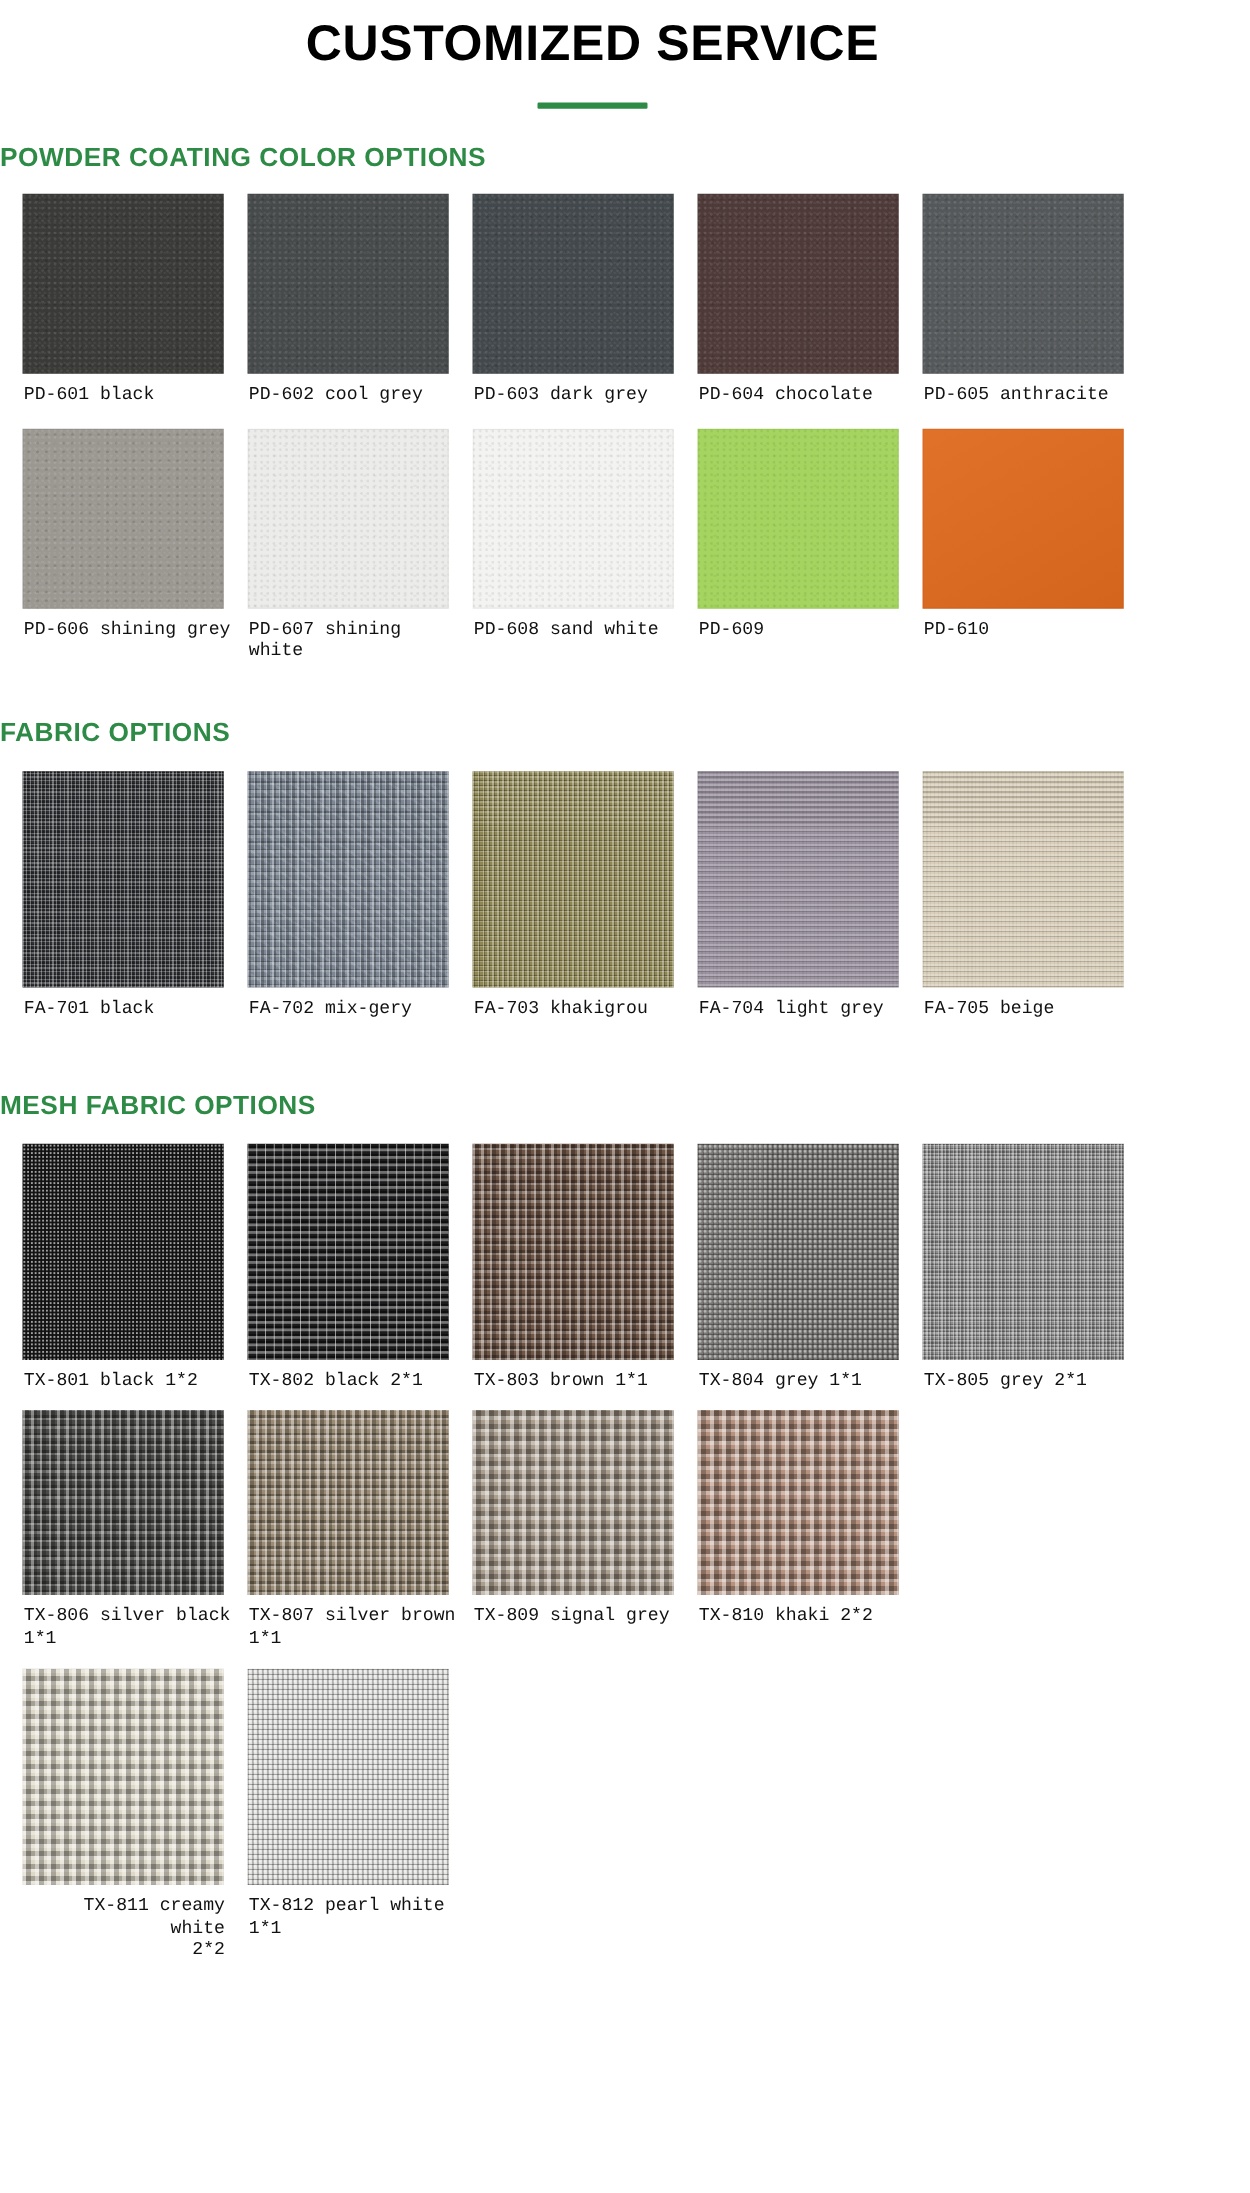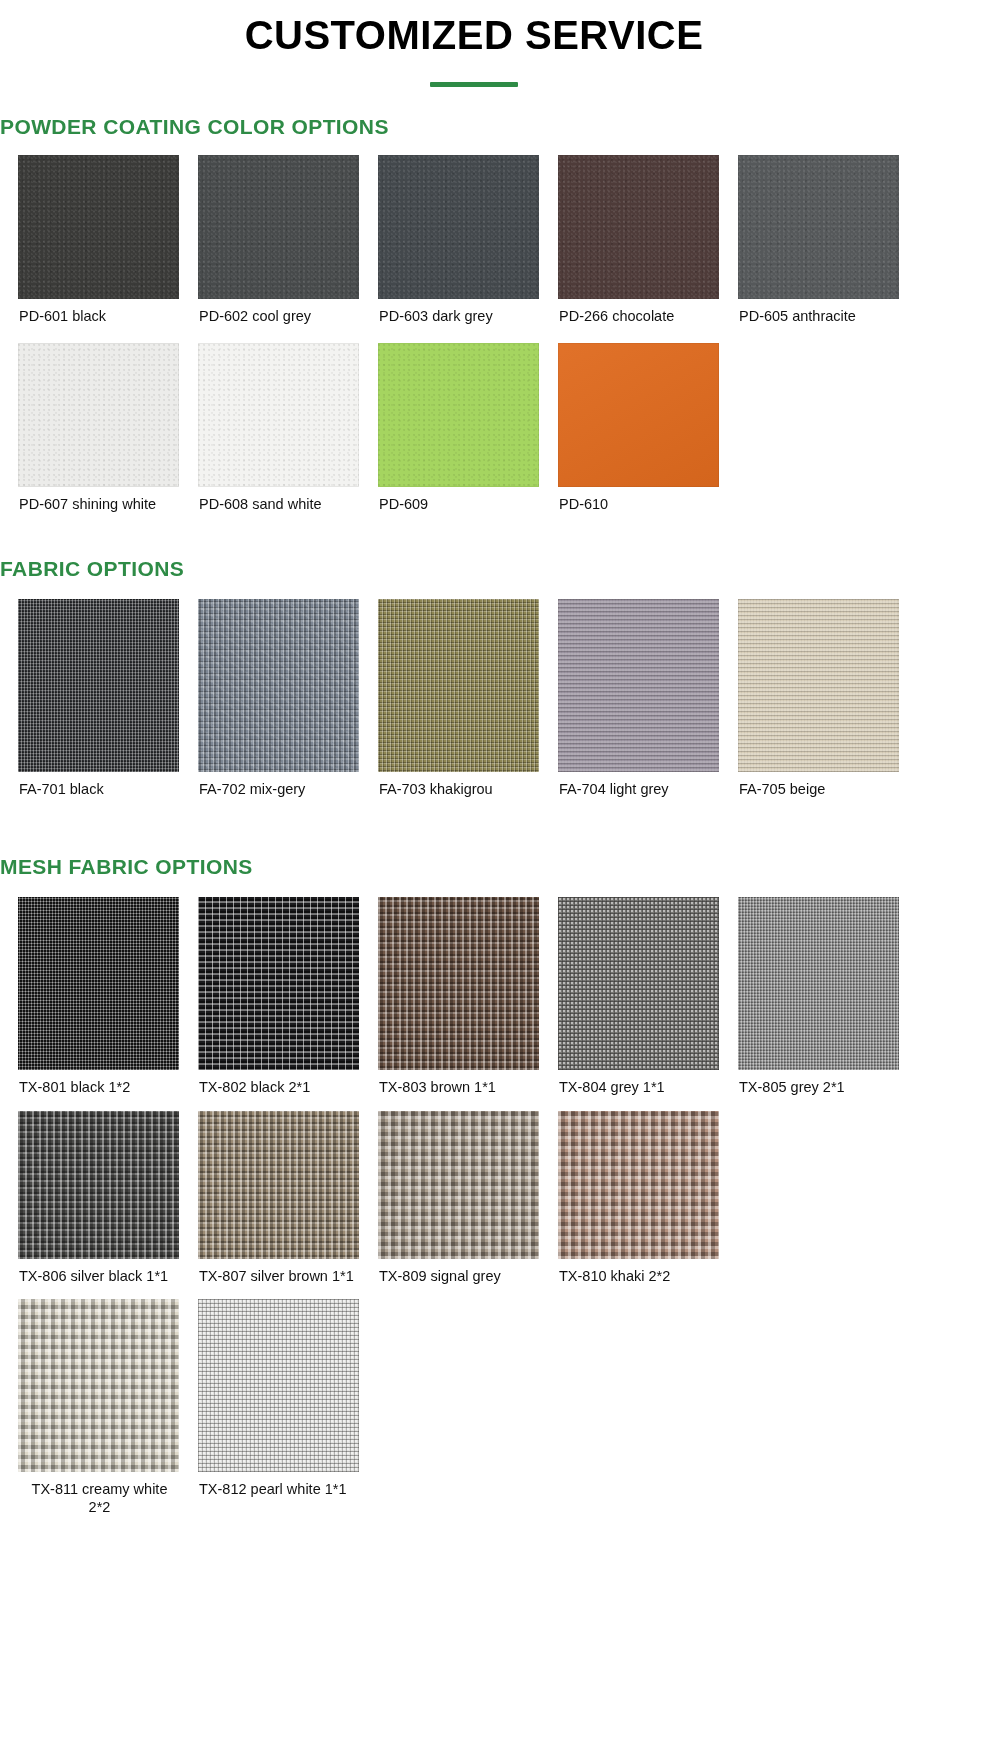--- a/index.html
+++ b/index.html
@@ -62,24 +62,24 @@
   }
   .sw.tall{height:173px;}
   .sw.mesh{height:148px;}
   .sw.mesh3{height:173px;}
   .label{
     font-size:14.5px;
     line-height:1.22;
     color:#111;
     padding:9px 0 0 1px;
     width:170px;
-    font-family:Liberation Sans, sans-serif;
+    font-family:Liberation Mono, monospace;
     white-space:pre-line;
   }
-  .label.center{text-align:center;width:161px;}
+  .label.center{text-align:right;width:161px;}
 
   .row-gap-sm{height:17px;}
   .row-gap-md{height:14px;}
 
   .grid-top{margin-top:16px;}
   .grid-top-f{margin-top:18px;}
   .grid-top-m{margin-top:18px;}
 
   
   
@@ -191,31 +191,35 @@
     <div class="cell">
       <div class="sw tx-grain edge" style="background-color:#474a4b"></div>
       <div class="label">PD-602 cool grey</div>
     </div>
     <div class="cell">
       <div class="sw tx-grain edge" style="background-color:#43484c"></div>
       <div class="label">PD-603 dark grey</div>
     </div>
     <div class="cell">
       <div class="sw tx-grain edge" style="background-color:#4e3b39"></div>
-      <div class="label">PD-266 chocolate</div>
+      <div class="label">PD-604 chocolate</div>
     </div>
     <div class="cell">
       <div class="sw tx-grain edge" style="background-color:#55585a"></div>
       <div class="label">PD-605  anthracite</div>
     </div>
   </div>
 
   <div class="row-gap-sm"></div>
 
   <div class="grid">
+    <div class="cell">
+      <div class="sw tx-grain edge" style="background-color:#9b9791"></div>
+      <div class="label">PD-606 shining grey</div>
+    </div>
     <div class="cell">
       <div class="sw tx-grain-lt edge" style="background-color:#ececea"></div>
       <div class="label">PD-607 shining white</div>
     </div>
     <div class="cell">
       <div class="sw tx-grain-lt edge" style="background-color:#f3f3f1"></div>
       <div class="label">PD-608 sand white</div>
     </div>
     <div class="cell">
       <div class="sw tx-grain-lt edge" style="background-color:#a5d560"></div>

